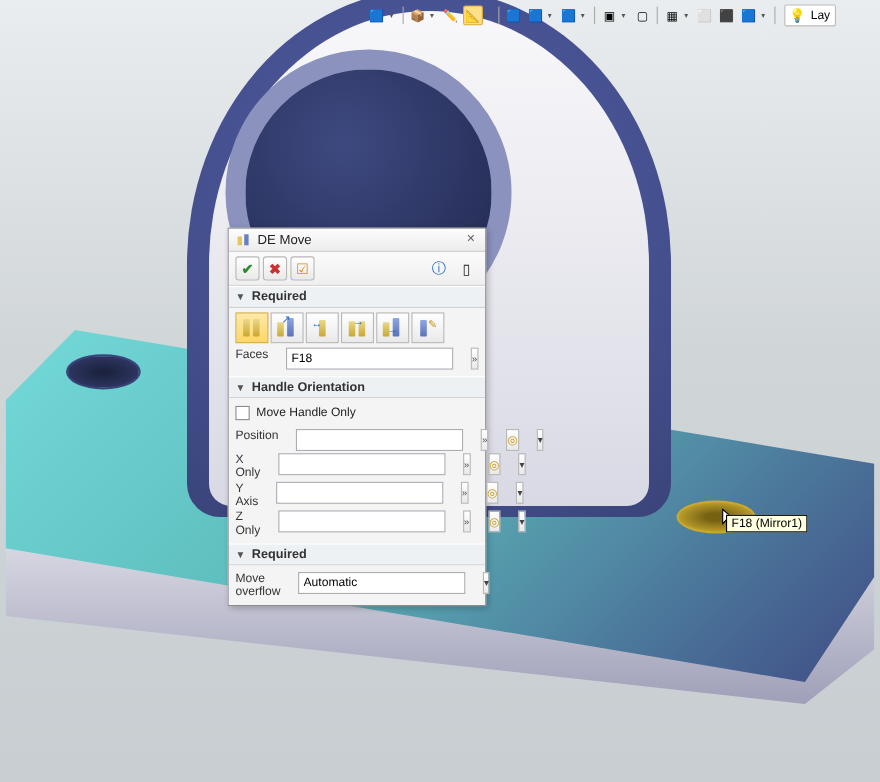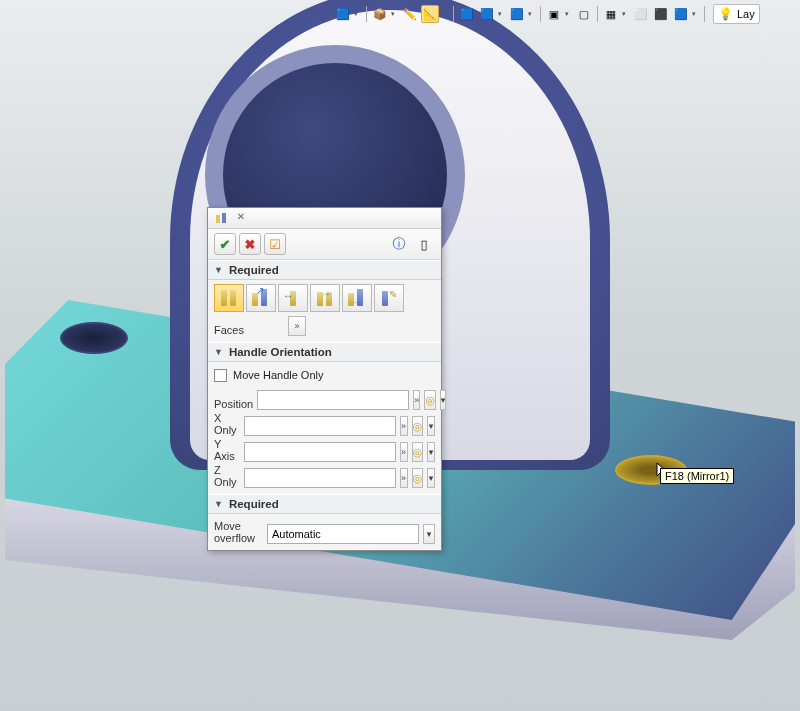--- a/index.html
+++ b/index.html
@@ -128,21 +128,21 @@
   .icon-strip { display:flex; gap:0; margin-bottom:4px; }
   .mode-btn {
     width:30px; height:28px; border:1px solid #b8b8b8;
     background:linear-gradient(#fff,#e9e9e9);
     display:flex; align-items:center; justify-content:center;
     cursor:pointer; position:relative;
   }
   .mode-btn + .mode-btn { margin-left:2px; }
   .mode-btn.sel { background:linear-gradient(#ffe9a8,#ffd767); border-color:#d9a93b; }
 
-  .field-row { display:flex; align-items:flex-end; gap:4px; margin:2px 0; }
+  .field-row { display:flex; align-items:flex-start; gap:16px; margin:2px 0; }
   .field-row label { width:70px; font-size:11px; color:#333; }
   .field-input {
     flex:1; height:20px; border:1px solid #abadb3; background:#fff;
     padding:0 4px; font-size:11px;
   }
   .dd-btn, .mini-btn {
     width:18px; height:20px; border:1px solid #b8b8b8; background:linear-gradient(#fff,#e9e9e9);
     display:flex; align-items:center; justify-content:center; font-size:9px; color:#444;
     cursor:pointer;
   }
@@ -208,20 +208,21 @@
 </div>
 
 <div class="dialog">
   <div class="dlg-title">
     <span class="t-icon">
       <svg viewBox="0 0 14 14">
           <rect x="2" y="4" width="4" height="8" fill="#e4c65a"></rect>
           <rect x="8" y="2" width="4" height="10" fill="#6a7fc2"></rect>
         </svg>
     </span>
+    <span class="t-text">DE Move</span>
     <span class="t-close">✕</span>
   </div>
 
   <div class="dlg-row act">
     <div class="act-left">
       <div class="ibtn framed check-g">✔</div>
       <div class="ibtn framed x-r">✖</div>
       <div class="ibtn framed opt-o">☑</div>
     </div>
     <div class="act-right">
@@ -271,20 +272,21 @@
         </div>
       <div class="mode-btn">
           <div class="wrap">
             <span class="bar cyl b" style="left:5px;top:4px;height:15px"></span>
             <span class="arr" style="left:12px;top:2px;color:#c79a1a">✎</span>
           </div>
         </div>
     </div>
     <div class="field-row">
       <label>Faces</label>
+      <input class="field-input" value="F18" style="">
       <div class="dd-btn">»</div>
     </div>
   </div>
 
   <div class="section-hdr">
     <span class="tri">▼</span>
     <span>Handle Orientation</span>
   </div>
   <div class="section-body">
     <div class="chk-row">

